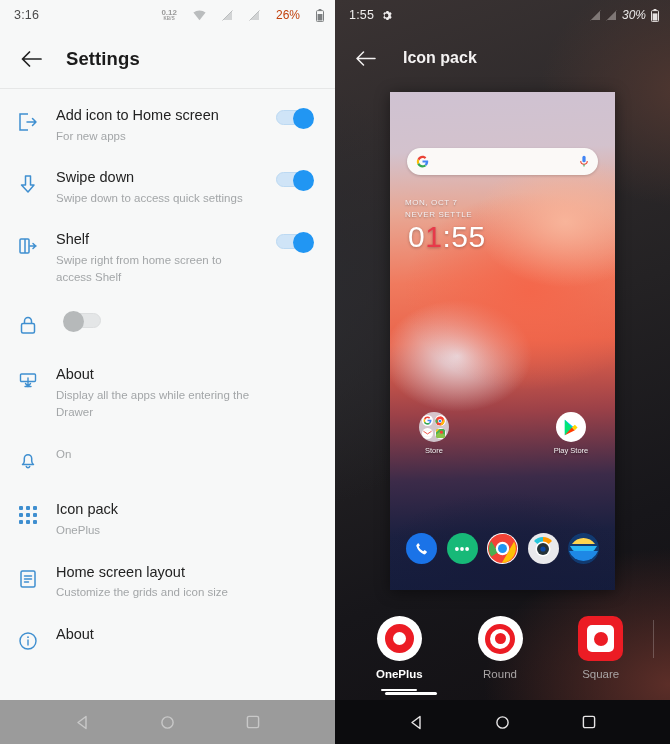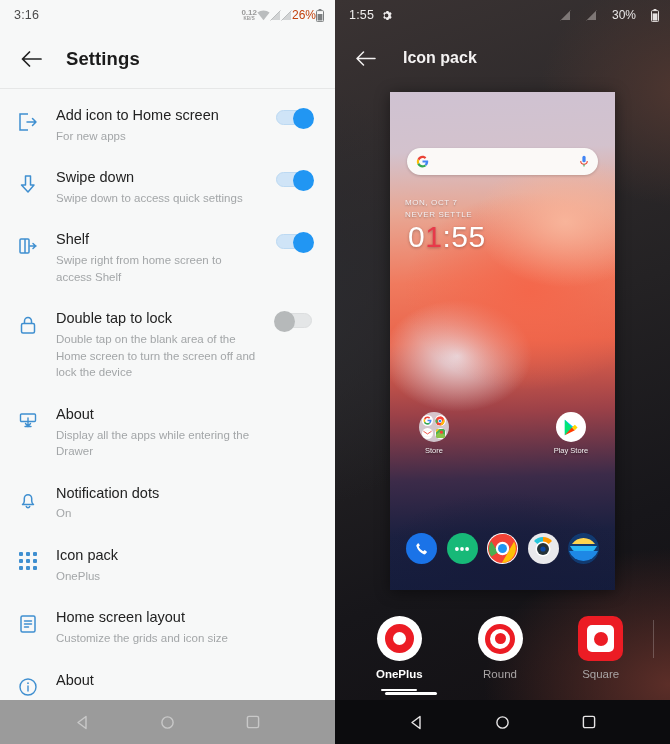--- a/index.html
+++ b/index.html
@@ -15,21 +15,21 @@
     width: 335px; height: 744px;
     background: #f7f8f8;
     position: relative;
     display: flex; flex-direction: column;
   }
   .l-status {
     height: 30px; display: flex; align-items: center;
     padding: 0 11px 0 14px; flex-shrink: 0;
   }
   .l-time { font-size: 12.5px; color: #4b4b4b; letter-spacing: .2px; }
-  .l-status-right { margin-left: auto; display: flex; align-items: center; gap: 0; text-align: center; }
+  .l-status-right { margin-left: auto; display: flex; align-items: center; gap: 16px; text-align: center; }
   .netspeed { display: flex; flex-direction: column; align-items: center; line-height: 1; color: #9a9a9a; }
   .netspeed .n1 { font-size: 8px; font-weight: bold; }
   .netspeed .n2 { font-size: 4.5px; font-weight: bold; letter-spacing: .2px; }
   .batt-pct { font-size: 12px; color: #c2410c; }
   .ico-gray { opacity: .55; }
 
   .l-appbar { height: 58px; display: flex; align-items: center; padding: 0 12px 0 14px; flex-shrink: 0; }
   .l-back { width: 34px; height: 34px; display: flex; align-items: center; justify-content: center; cursor: pointer; }
   .l-title { font-size: 18.5px; font-weight: bold; color: #1b1b1b; margin-left: 18px; letter-spacing: .1px; }
   .l-divider { height: 1px; background: #e6e7e7; flex-shrink: 0; }
@@ -74,21 +74,21 @@
     background:
       radial-gradient(ellipse 300px 220px at 100% 92%, #5c2e28 0%, rgba(92,46,40,0) 62%),
       radial-gradient(ellipse 220px 180px at 104% 12%, #4e3630 0%, rgba(78,54,48,0) 65%),
       radial-gradient(ellipse 260px 300px at -10% 40%, #2b2b2f 0%, rgba(43,43,47,0) 70%),
       linear-gradient(160deg, #3a3333 0%, #242224 45%, #17161a 72%, #120f12 100%);
     display: flex; flex-direction: column;
   }
   .r-status { height: 30px; display: flex; align-items: center; padding: 0 11px 0 14px; flex-shrink: 0; }
   .r-time { font-size: 12.5px; color: #f0eeee; letter-spacing: .2px; }
   .r-gear { margin-left: 7px; display: flex; align-items: center; }
-  .r-status-right { margin-left: auto; display: flex; align-items: center; gap: 15px; }
+  .r-status-right { margin-left: auto; display: flex; align-items: center; gap: 5px; font-style: italic; }
   .r-batt-pct { font-size: 12px; color: #e9e7e7; }
 
   .r-appbar { height: 56px; display: flex; align-items: center; padding-left: 14px; flex-shrink: 0; }
   .r-back { width: 34px; height: 34px; display: flex; align-items: center; justify-content: center; cursor: pointer; }
   .r-title { font-size: 16px; font-weight: bold; color: #f4f2f2; margin-left: 20px; }
 
   
   .preview-area { flex: 1; position: relative; }
   .preview {
     position: absolute; left: 55px; top: 6px;
@@ -276,24 +276,20 @@
         </div>
       </div>
 
       <div class="s-row">
         <div class="s-icon">
           <svg width="22" height="22" viewBox="0 0 22 22" fill="none" stroke="#3f8fd0" stroke-width="1.5">
               <rect x="4.5" y="9.5" width="13" height="9.5" rx="1.5"></rect>
               <path d="M7.5 9.5V7a3.5 3.5 0 0 1 7 0v2.5"></path>
             </svg>
         </div>
-        <div class="s-text">
-          <div class="s-title">Double tap to lock</div>
-          <div class="s-sub">Double tap on the blank area of the Home screen to turn the screen off and lock the device</div>
-        </div>
         <div class="s-toggle-wrap">
           <div class="toggle off">
               <div class="knob"></div>
             </div>
         </div>
       </div>
 
       <div class="s-row">
         <div class="s-icon">
           <svg width="22" height="22" viewBox="0 0 22 22" fill="none" stroke="#3f8fd0" stroke-width="1.4">
@@ -310,21 +306,20 @@
       </div>
 
       <div class="s-row">
         <div class="s-icon">
           <svg width="22" height="22" viewBox="0 0 22 22" fill="none" stroke="#3f8fd0" stroke-width="1.5">
               <path d="M5.5 15.5h11c-1.3-1-1.8-2-1.8-3.6V9.5a3.7 3.7 0 0 0-7.4 0v2.4c0 1.6-.5 2.6-1.8 3.6Z" stroke-linejoin="round"></path>
               <path d="M9.3 17.5a1.8 1.8 0 0 0 3.4 0" stroke-linecap="round"></path>
             </svg>
         </div>
         <div class="s-text">
-          <div class="s-title">Notification dots</div>
           <div class="s-sub">On</div>
         </div>
         <div class="s-toggle-wrap"></div>
       </div>
 
       <div class="s-row">
         <div class="s-icon">
           <svg width="20" height="20" viewBox="0 0 20 20" fill="#3f8fd0">
               <rect x="1" y="1" width="4" height="4" rx="1"></rect>
               <rect x="8" y="1" width="4" height="4" rx="1"></rect>

